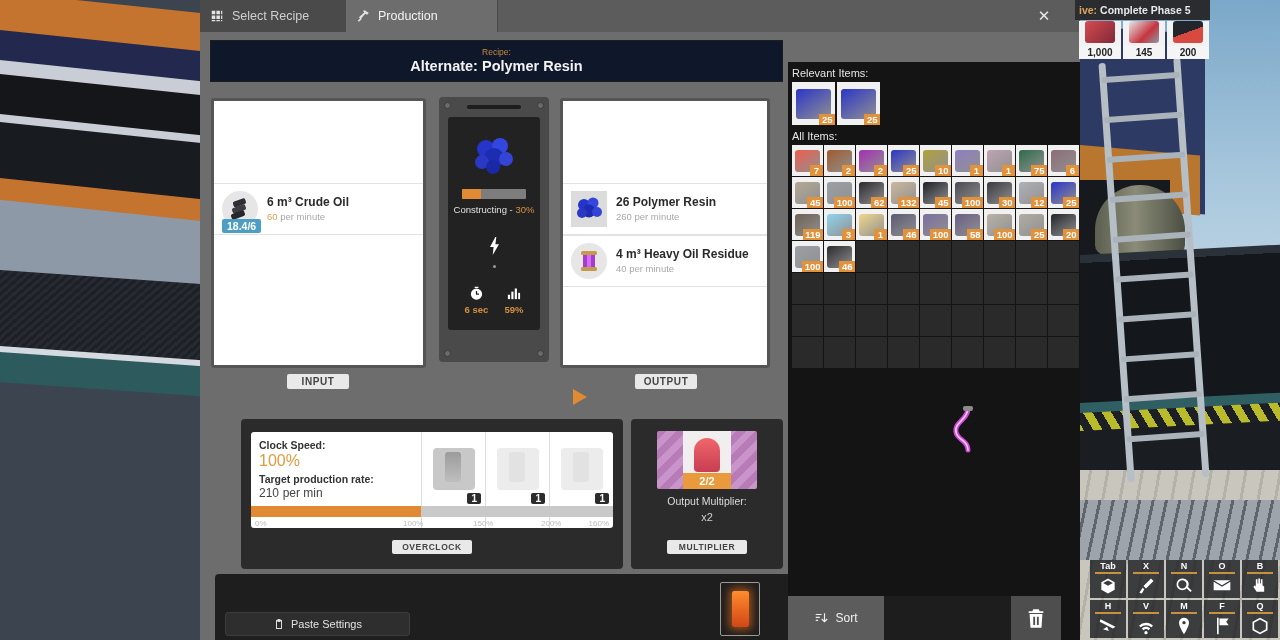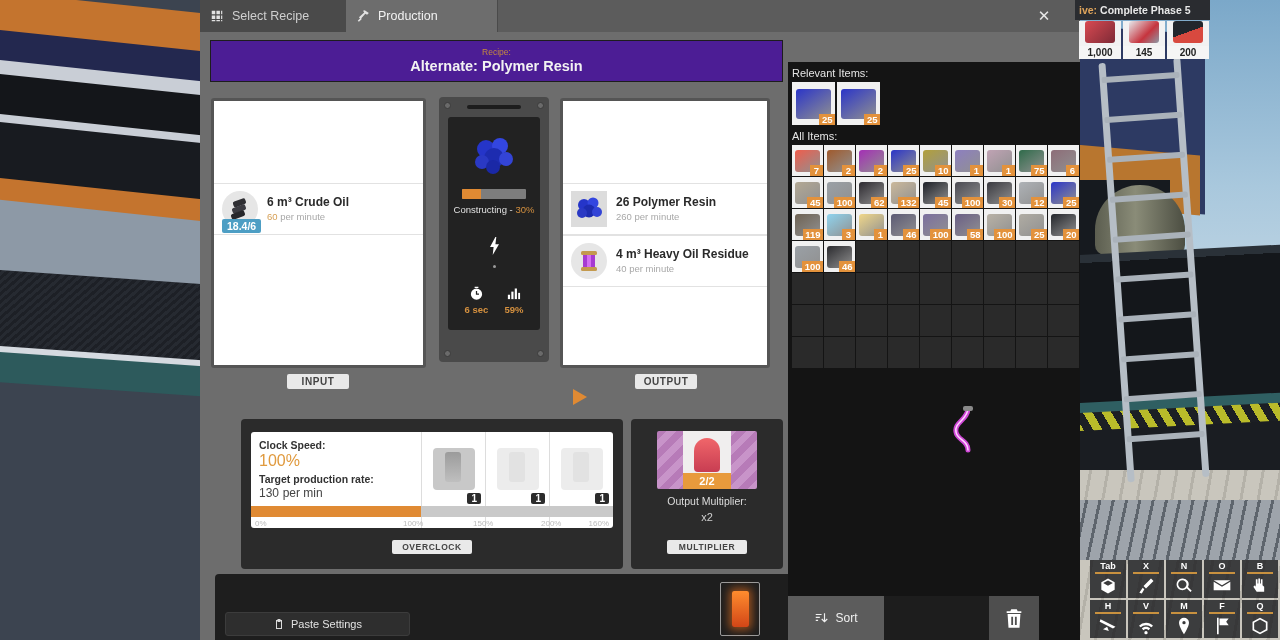--- a/index.html
+++ b/index.html
@@ -136,21 +136,21 @@
     position: absolute; right: 0; top: 0; width: 72px; height: 32px;
     display: flex; align-items: center; justify-content: center;
     color: #e8e8e8; font-size: 15px; cursor: pointer; background: #5c5c5c;
   }
 
   
   .content { position: relative; width: 880px; height: 608px; }
   .left-col { position: absolute; left: 5px; top: 4px; width: 583px; height: 600px; }
 
   .recipe-head {
-    height: 42px; background: #4c1d95; border: 1px solid #1d1d1d;
+    height: 42px; background: #0f172a; border: 1px solid #1d1d1d;
     display: flex; flex-direction: column; align-items: center; justify-content: center;
     margin: 4px 5px 16px 5px;
   }
   .recipe-head .lbl { font-size: 8.5px; color: #c58a3e; line-height: 11px; }
   .recipe-head .nm { font-size: 14.5px; color: #f2f2f2; font-weight: bold; line-height: 17px; }
 
   .io-area { position: relative; height: 290px; margin-top: 6px; }
 
   .io-box {
     position: absolute; top: 0; background: #fff;
@@ -306,21 +306,21 @@
   .rel-row { display: flex; gap: 2px; padding-left: 4px; }
   .slot { width: 31px; height: 31px; background: #2a2a2a; position: relative;
     display: flex; align-items: center; justify-content: center; cursor: pointer; }
   .slot.has { background: #f1f1f1; }
   .slot .ic { width: 25px; height: 22px; border-radius: 3px; }
   .slot .n { position: absolute; right: 0; bottom: 0; background: #e3923c; color: #fff;
     font-size: 9.5px; font-weight: bold; padding: 0 2.5px; min-width: 13px; text-align: center; }
   .rel-row .slot { width: 43px; height: 43px; }
   .rel-row .slot .ic { width: 35px; height: 30px; }
   .grid { display: grid; grid-template-columns: repeat(9, 31px); gap: 1px; padding-left: 4px; }
-  .sort-row { position: absolute; left: 0; bottom: 0; width: 251px; height: 44px;
+  .sort-row { position: absolute; left: 0; bottom: 0; width: 273px; height: 44px;
     background: #1d1d1d; display: flex; align-items: center; }
   .sort-btn { width: 96px; height: 44px; background: #5c5c5c; display: flex;
     align-items: center; justify-content: center; gap: 7px; font-size: 12px; color: #f0f0f0; cursor: pointer; }
   .sort-btn svg { width: 14px; height: 14px; fill: #f0f0f0; }
   .trash { position: absolute; right: 0; top: 0; width: 50px; height: 44px; background: #4e4e4e;
     display: flex; align-items: center; justify-content: center; cursor: pointer; }
   .trash svg { width: 22px; height: 25px; fill: #fff; }
 </style>
 </head>
 <body>
@@ -596,21 +596,21 @@
 
           <div class="cursor-arrow"></div>
         </div>
 
         <div class="oc-wrap">
           <div class="oc-card">
             <div class="oc-left">
               <div class="lbl1">Clock Speed:</div>
               <div class="val1">100%</div>
               <div class="lbl2">Target production rate:</div>
-              <div class="val2"><span>130</span> <span>per min</span></div>
+              <div class="val2"><span>210</span> <span>per min</span></div>
             </div>
             <div class="oc-slots">
               <div class="oc-slot">
                 <div class="shard filled"></div>
                 <span class="shard-qty">1</span>
               </div>
               <div class="oc-slot">
                 <div class="shard empty"></div>
                 <span class="shard-qty">1</span>
               </div>

